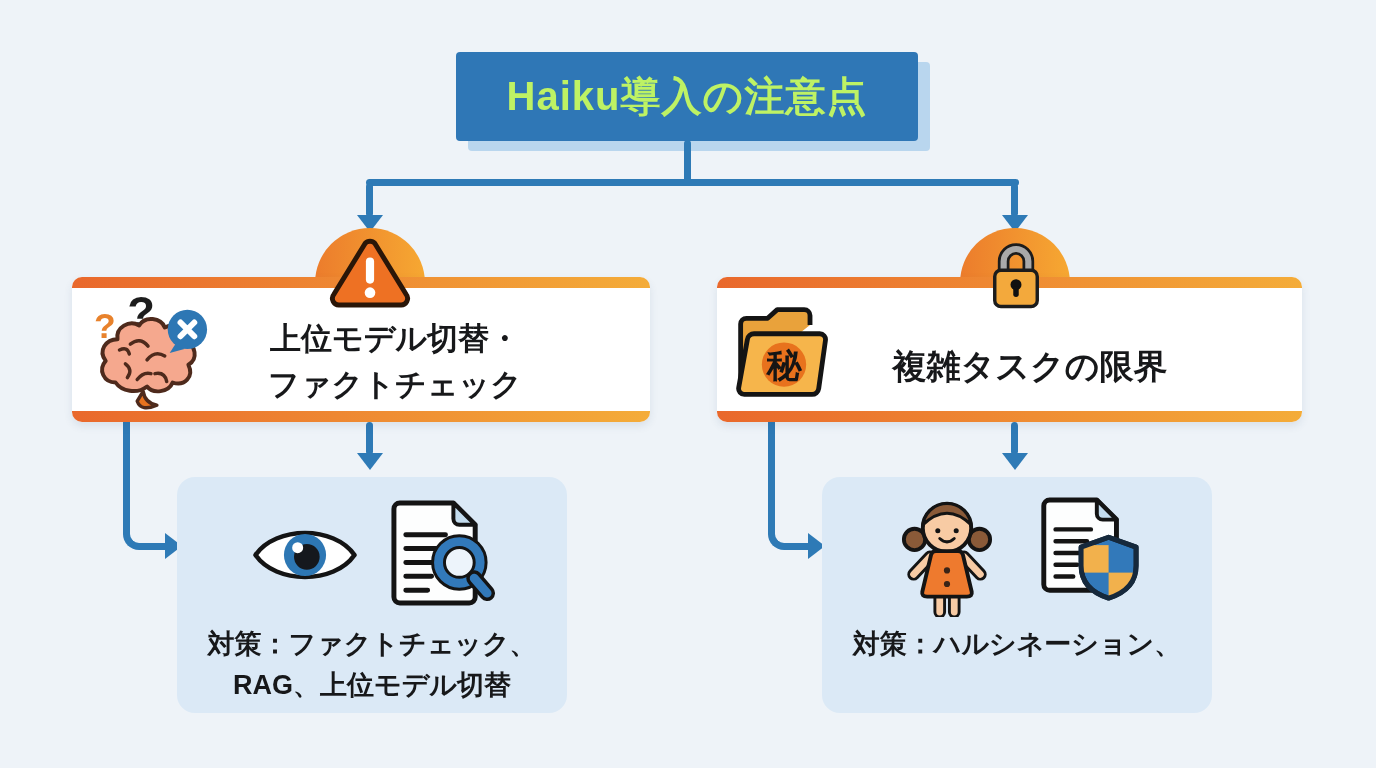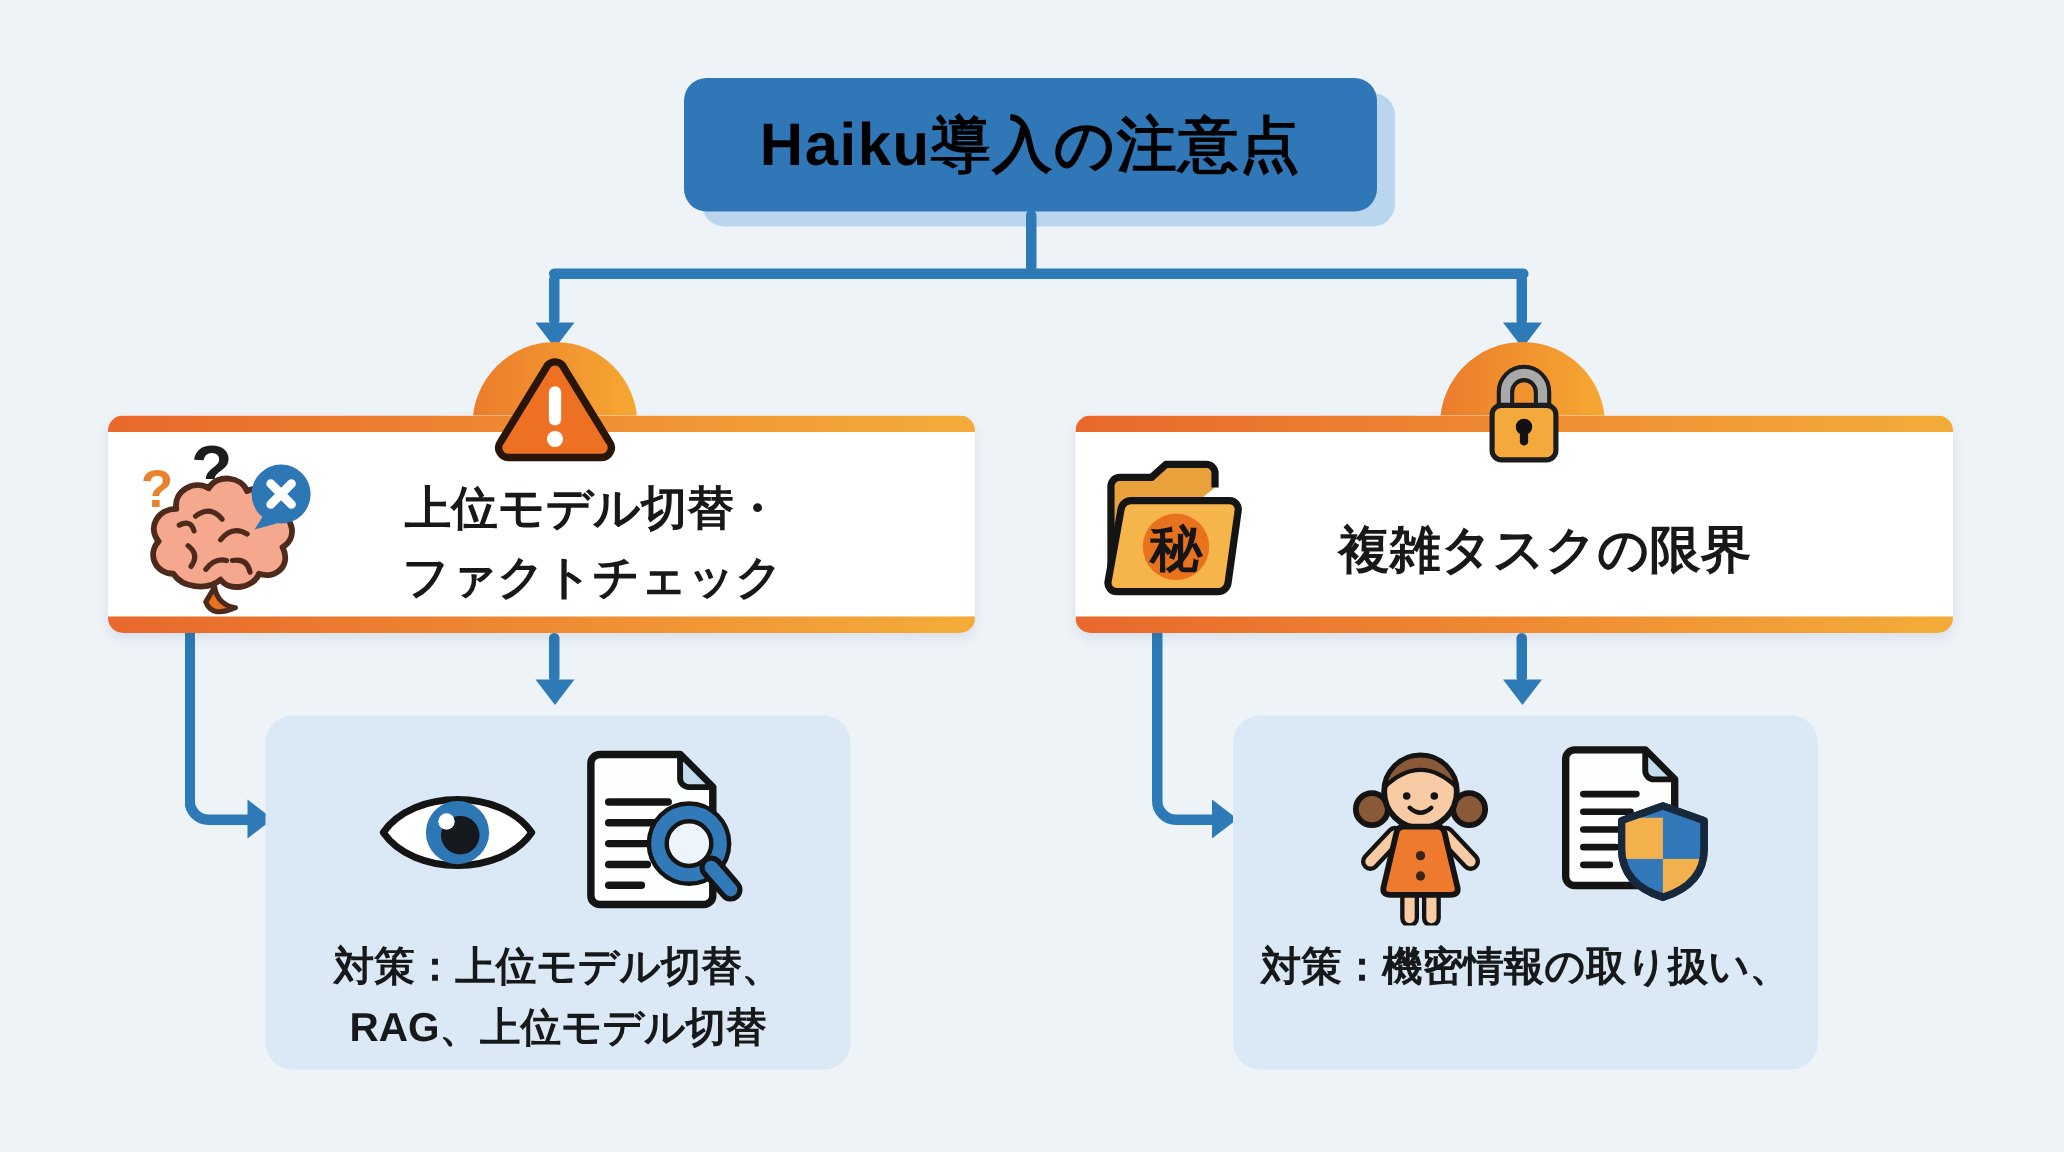--- a/index.html
+++ b/index.html
@@ -4,22 +4,22 @@
 <style>
   :root{
     --background:#eef3f8; --title-bg:#2f77b6; --title-shadow:#b9d6ee;
     --arrow:#2e7ab6; --bar-a:#e9682c; --bar-b:#f4ac39;
     --card-bg:#ffffff; --solution-bg:#dbe9f6; --text-dark:#17181a;
   }
   *{box-sizing:border-box;margin:0;padding:0}
   body{font-family:"Liberation Sans",sans-serif;background:var(--background);}
   #canvas{position:relative;width:1376px;height:768px;background:var(--background);overflow:hidden}
   .abs{position:absolute}
-  .title-box{background:var(--title-bg);border-radius:15px;box-shadow:12px 10px 0 var(--title-shadow);
-    display:flex;align-items:center;justify-content:center;color:#000000;font-size:40px;font-weight:800;letter-spacing:1px}
+  .title-box{background:var(--title-bg);border-radius:4px;box-shadow:12px 10px 0 var(--title-shadow);
+    display:flex;align-items:center;justify-content:center;color:#bef264;font-size:40px;font-weight:800;letter-spacing:1px}
   .line{background:var(--arrow);border-radius:4px}
   .arrow-down{width:0;height:0;border-left:13px solid transparent;border-right:13px solid transparent;border-top:17px solid var(--arrow)}
   .arrow-right{width:0;height:0;border-top:13px solid transparent;border-bottom:13px solid transparent;border-left:17px solid var(--arrow)}
   .bump{border-radius:110px 110px 0 0;background:linear-gradient(90deg,#ec7c2c,#f6a832)}
   .card{background:var(--card-bg);border-radius:10px;overflow:hidden;box-shadow:0 4px 8px rgba(40,70,110,.10)}
   .card .bar{position:absolute;left:0;right:0;height:11px;background:linear-gradient(90deg,var(--bar-a),var(--bar-b))}
   .card .bar.top{top:0}.card .bar.bottom{bottom:0}
   .card-text{color:var(--text-dark);font-weight:800;text-align:center}
   .elbow{border-left:7px solid var(--arrow);border-bottom:7px solid var(--arrow);border-bottom-left-radius:16px}
   .sol-box{background:var(--solution-bg);border-radius:18px}
@@ -126,21 +126,21 @@
       <path d="M16 6 H70 L92 28 V101 a6 6 0 0 1 -6 6 H16 a6 6 0 0 1 -6 -6 V12 a6 6 0 0 1 6 -6 z" fill="#fdfefe" stroke="#141414" stroke-width="5" stroke-linejoin="round"></path>
       <path d="M70 6 L92 28 H76 a6 6 0 0 1 -6 -6 z" fill="#c3dcee" stroke="#141414" stroke-width="4" stroke-linejoin="round"></path>
       <path d="M22 38 H62 M22 52 H56 M22 66 H50 M22 80 H48 M22 94 H44" stroke="#141414" stroke-width="5" stroke-linecap="round"></path>
       <circle cx="76" cy="66" r="21" fill="#edf4fb" stroke="#141414" stroke-width="15"></circle>
       <circle cx="76" cy="66" r="21" fill="none" stroke="#3279ba" stroke-width="9"></circle>
       <path d="M91 82 L104 97" stroke="#141414" stroke-width="16" stroke-linecap="round"></path>
       <path d="M91 82 L104 97" stroke="#3279ba" stroke-width="9" stroke-linecap="round"></path>
     </svg>
   </div>
   <div class="abs sol-text" style="left:177px;top:624px;width:390px">
-    <div>対策：上位モデル切替、</div>
+    <div>対策：ファクトチェック、</div>
     <div>RAG、上位モデル切替</div>
   </div>
 
   <div class="abs sol-box" style="left:822px;top:477px;width:390px;height:236px"></div>
   <div class="abs" style="left:901px;top:489px">
     <svg width="92" height="128" viewBox="0 0 95 132">
       <circle cx="14" cy="52" r="11" fill="#8a5a38" stroke="#141414" stroke-width="4"></circle>
       <circle cx="81" cy="52" r="11" fill="#8a5a38" stroke="#141414" stroke-width="4"></circle>
       <path d="M30 70 L13 88" stroke="#141414" stroke-width="13" stroke-linecap="round"></path>
       <path d="M30 70 L13 88" stroke="#f8cba4" stroke-width="7" stroke-linecap="round"></path>
@@ -170,16 +170,16 @@
       <path d="M24 36 H60 M24 48 H56 M24 60 H50 M24 72 H46 M24 84 H42" stroke="#141414" stroke-width="4.5" stroke-linecap="round"></path>
       <path d="M78 44 l28 10 v19 q0 24 -28 33 q-28 -9 -28 -33 v-19 z" fill="#3279ba" stroke="#16293c" stroke-width="5" stroke-linejoin="round"></path>
       <g clip-path="url(#shclip)">
         <rect x="50" y="52" width="28" height="28" fill="#f2b14c"></rect>
         <rect x="78" y="80" width="30" height="30" fill="#f2b14c"></rect>
       </g>
       <path d="M78 44 l28 10 v19 q0 24 -28 33 q-28 -9 -28 -33 v-19 z" fill="none" stroke="#16293c" stroke-width="5" stroke-linejoin="round"></path>
     </svg>
   </div>
   <div class="abs sol-text" style="left:822px;top:624px;width:390px">
-    <div>対策：機密情報の取り扱い、</div>
+    <div>対策：ハルシネーション、</div>
   </div>
 
 </div>
 
 </body></html>

